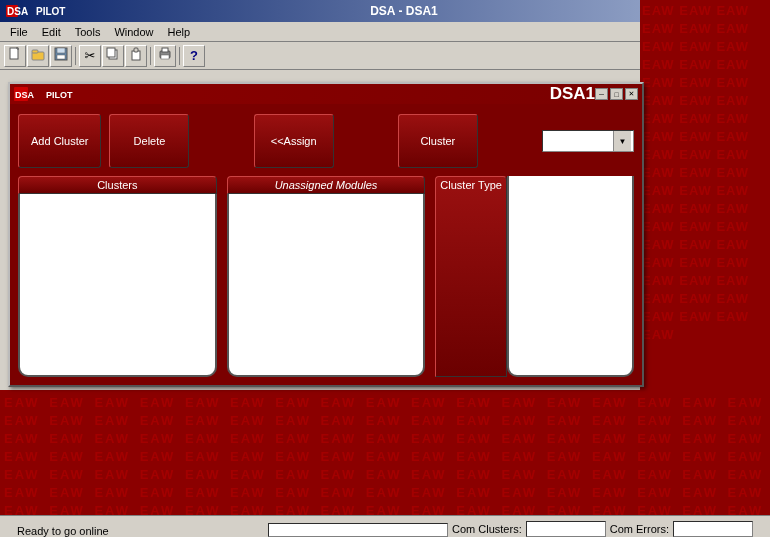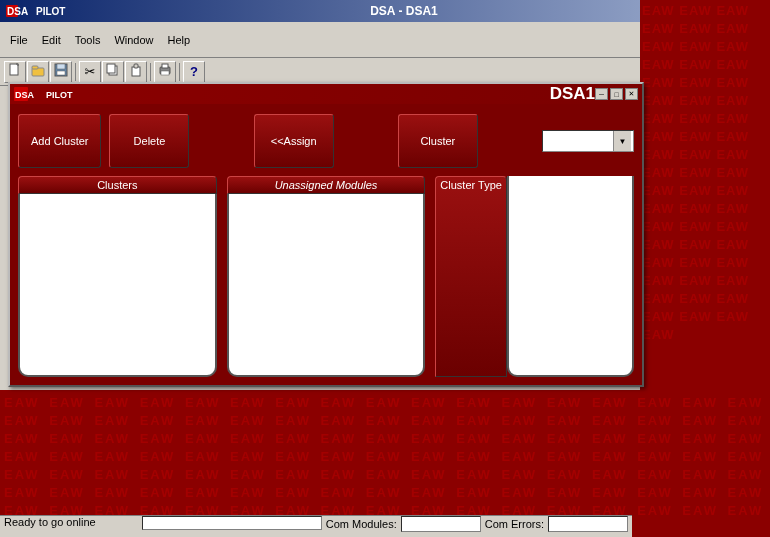--- a/index.html
+++ b/index.html
@@ -125,21 +125,21 @@
       font-size: 9px;
       color: #000;
     }
 
     
     .menu-bar {
       background-color: #d4d0c8;
       padding: 2px 4px;
       display: flex;
       gap: 2px;
-      height: 36px;
+      height: 20px;
       align-items: center;
       flex-shrink: 0;
       border-bottom: 1px solid #808080;
     }
 
     .menu-item {
       padding: 1px 6px;
       font-size: 11px;
       color: #000;
       cursor: pointer;
@@ -192,27 +192,27 @@
       min-width: 80px;
       text-align: center;
       border-radius: 3px;
     }
 
     
     .status-bar {
       position: absolute;
       bottom: 0;
       left: 0;
-      width: 632px;
+      width: 770px;
       height: 22px;
       background-color: #d4d0c8;
       border-top: 1px solid #808080;
       display: flex;
-      align-items: flex-start;
-      padding: 0 4px;
+      align-items: flex-end;
+      padding: 0 17px;
       gap: 4px;
     }
 
     .status-text {
       font-size: 11px;
       color: #000;
       flex: 1;
     }
 
     .status-field {
@@ -419,20 +419,20 @@
     </div>
   </div>
 </div>
 
 <div class="status-bar">
   <span class="status-text">Ready to go online</span>
   <div class="status-field">
     <div class="progress-bar-container"></div>
   </div>
   <div class="status-field">
-    <span class="status-label">Com Modules:</span>
+    <span class="status-label">Com Clusters:</span>
     <div class="status-input"></div>
   </div>
   <div class="status-field">
     <span class="status-label">Com Errors:</span>
     <div class="status-input"></div>
   </div>
 </div>
 
 </body></html>

